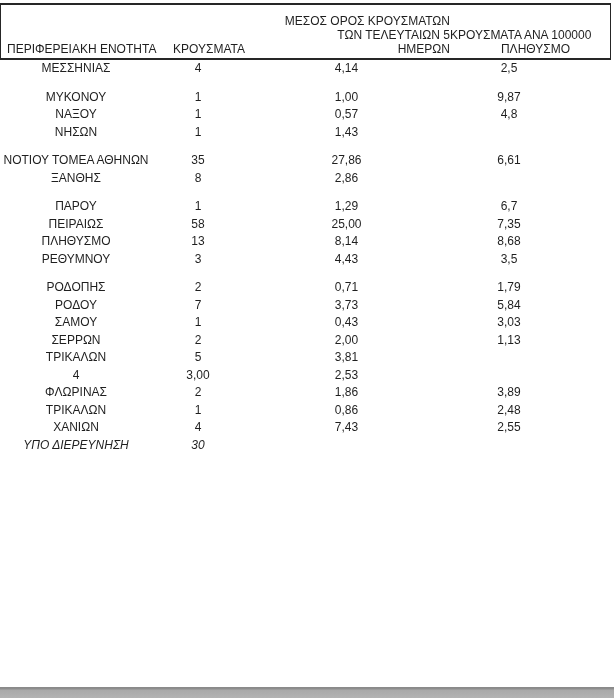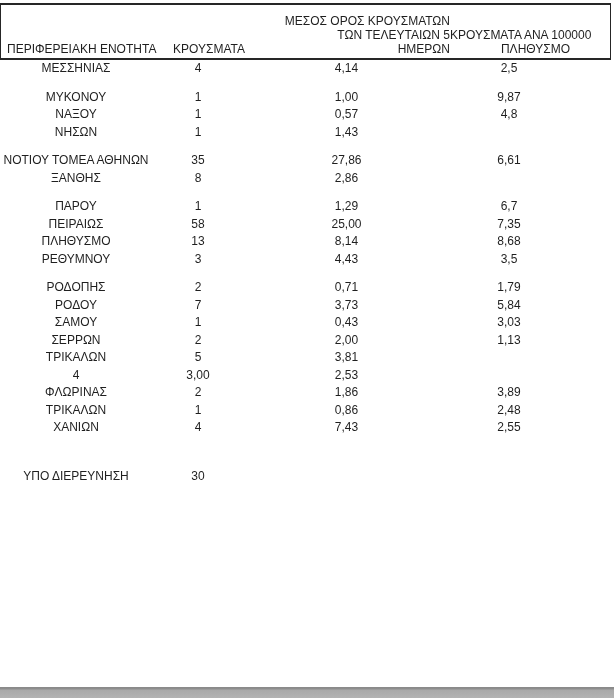--- a/index.html
+++ b/index.html
@@ -60,21 +60,21 @@
   }
   .trow.group-start {
     margin-top: 11px;
   }
   .td {
     text-align: center;
     white-space: nowrap;
     overflow: visible;
   }
   .italic-row {
-    margin-top: 31px;
+    font-style: italic;
   }
   .bottom-bar {
     position: absolute;
     left: 0;
     bottom: 0;
     width: 614px;
     height: 11px;
     background: linear-gradient(180deg, #898989 0px, #8e8e8e 2px, #a9a9a9 3px, #b3b3b3 100%);
   }
 </style>

